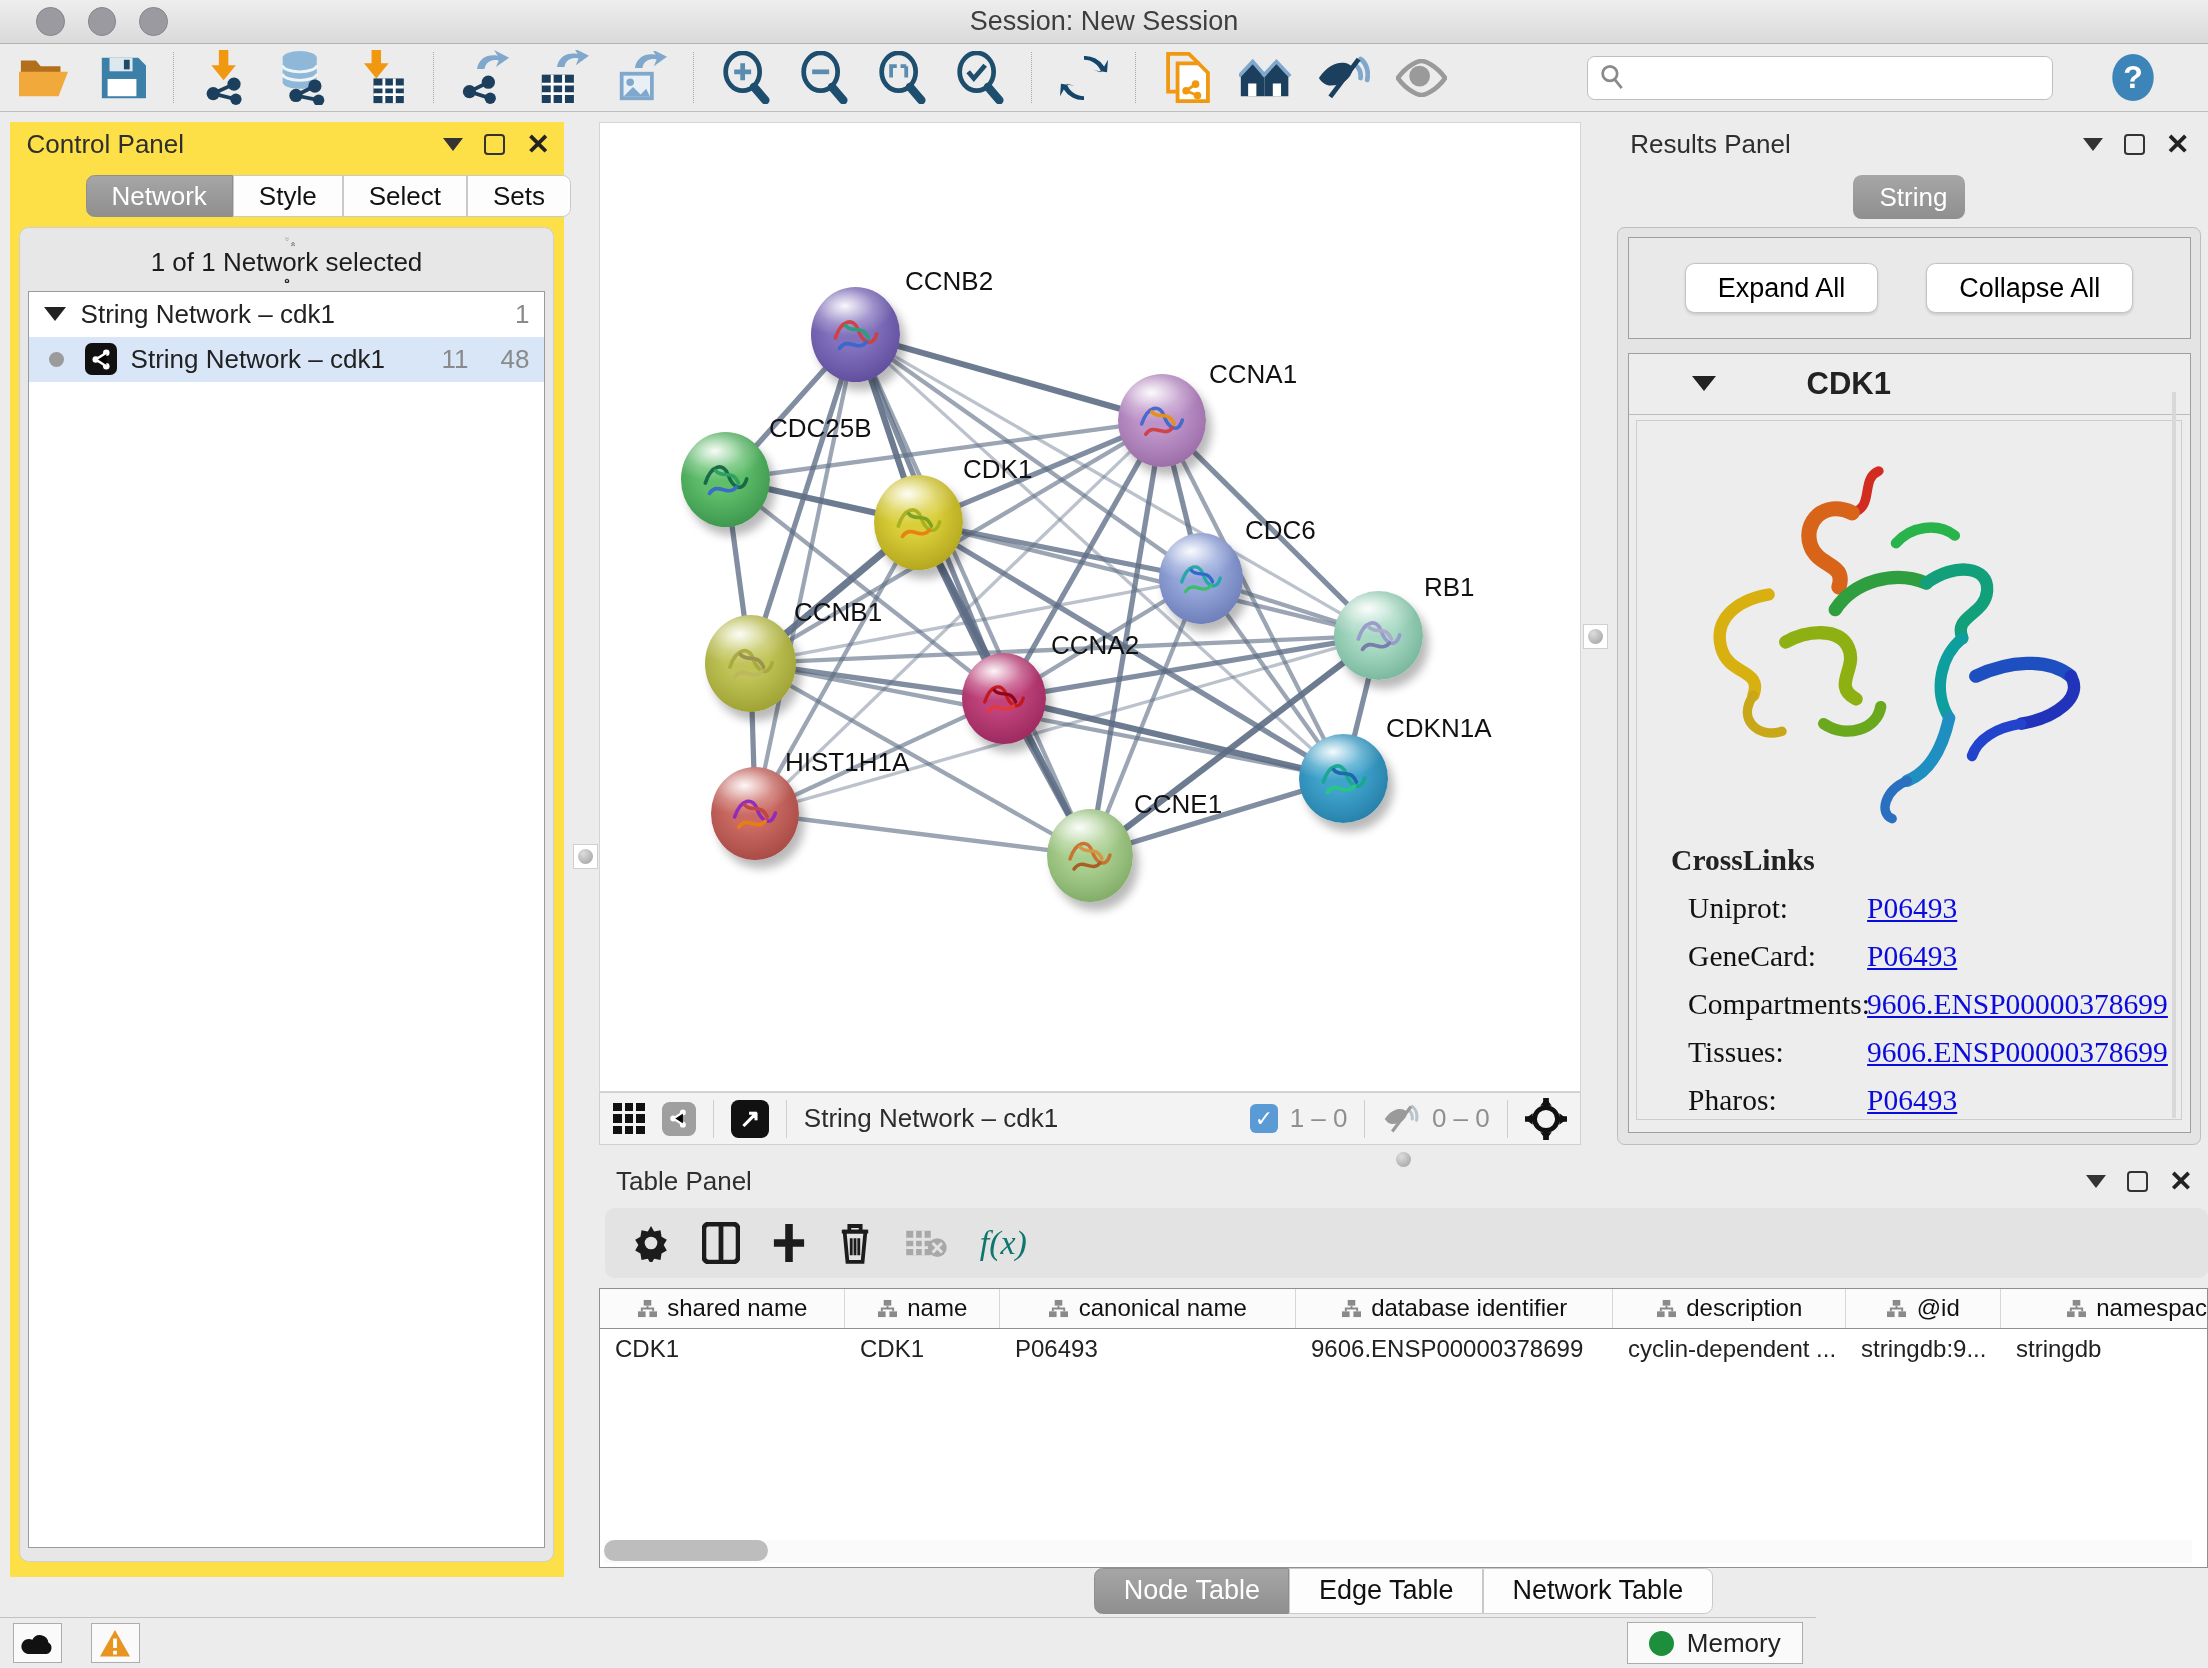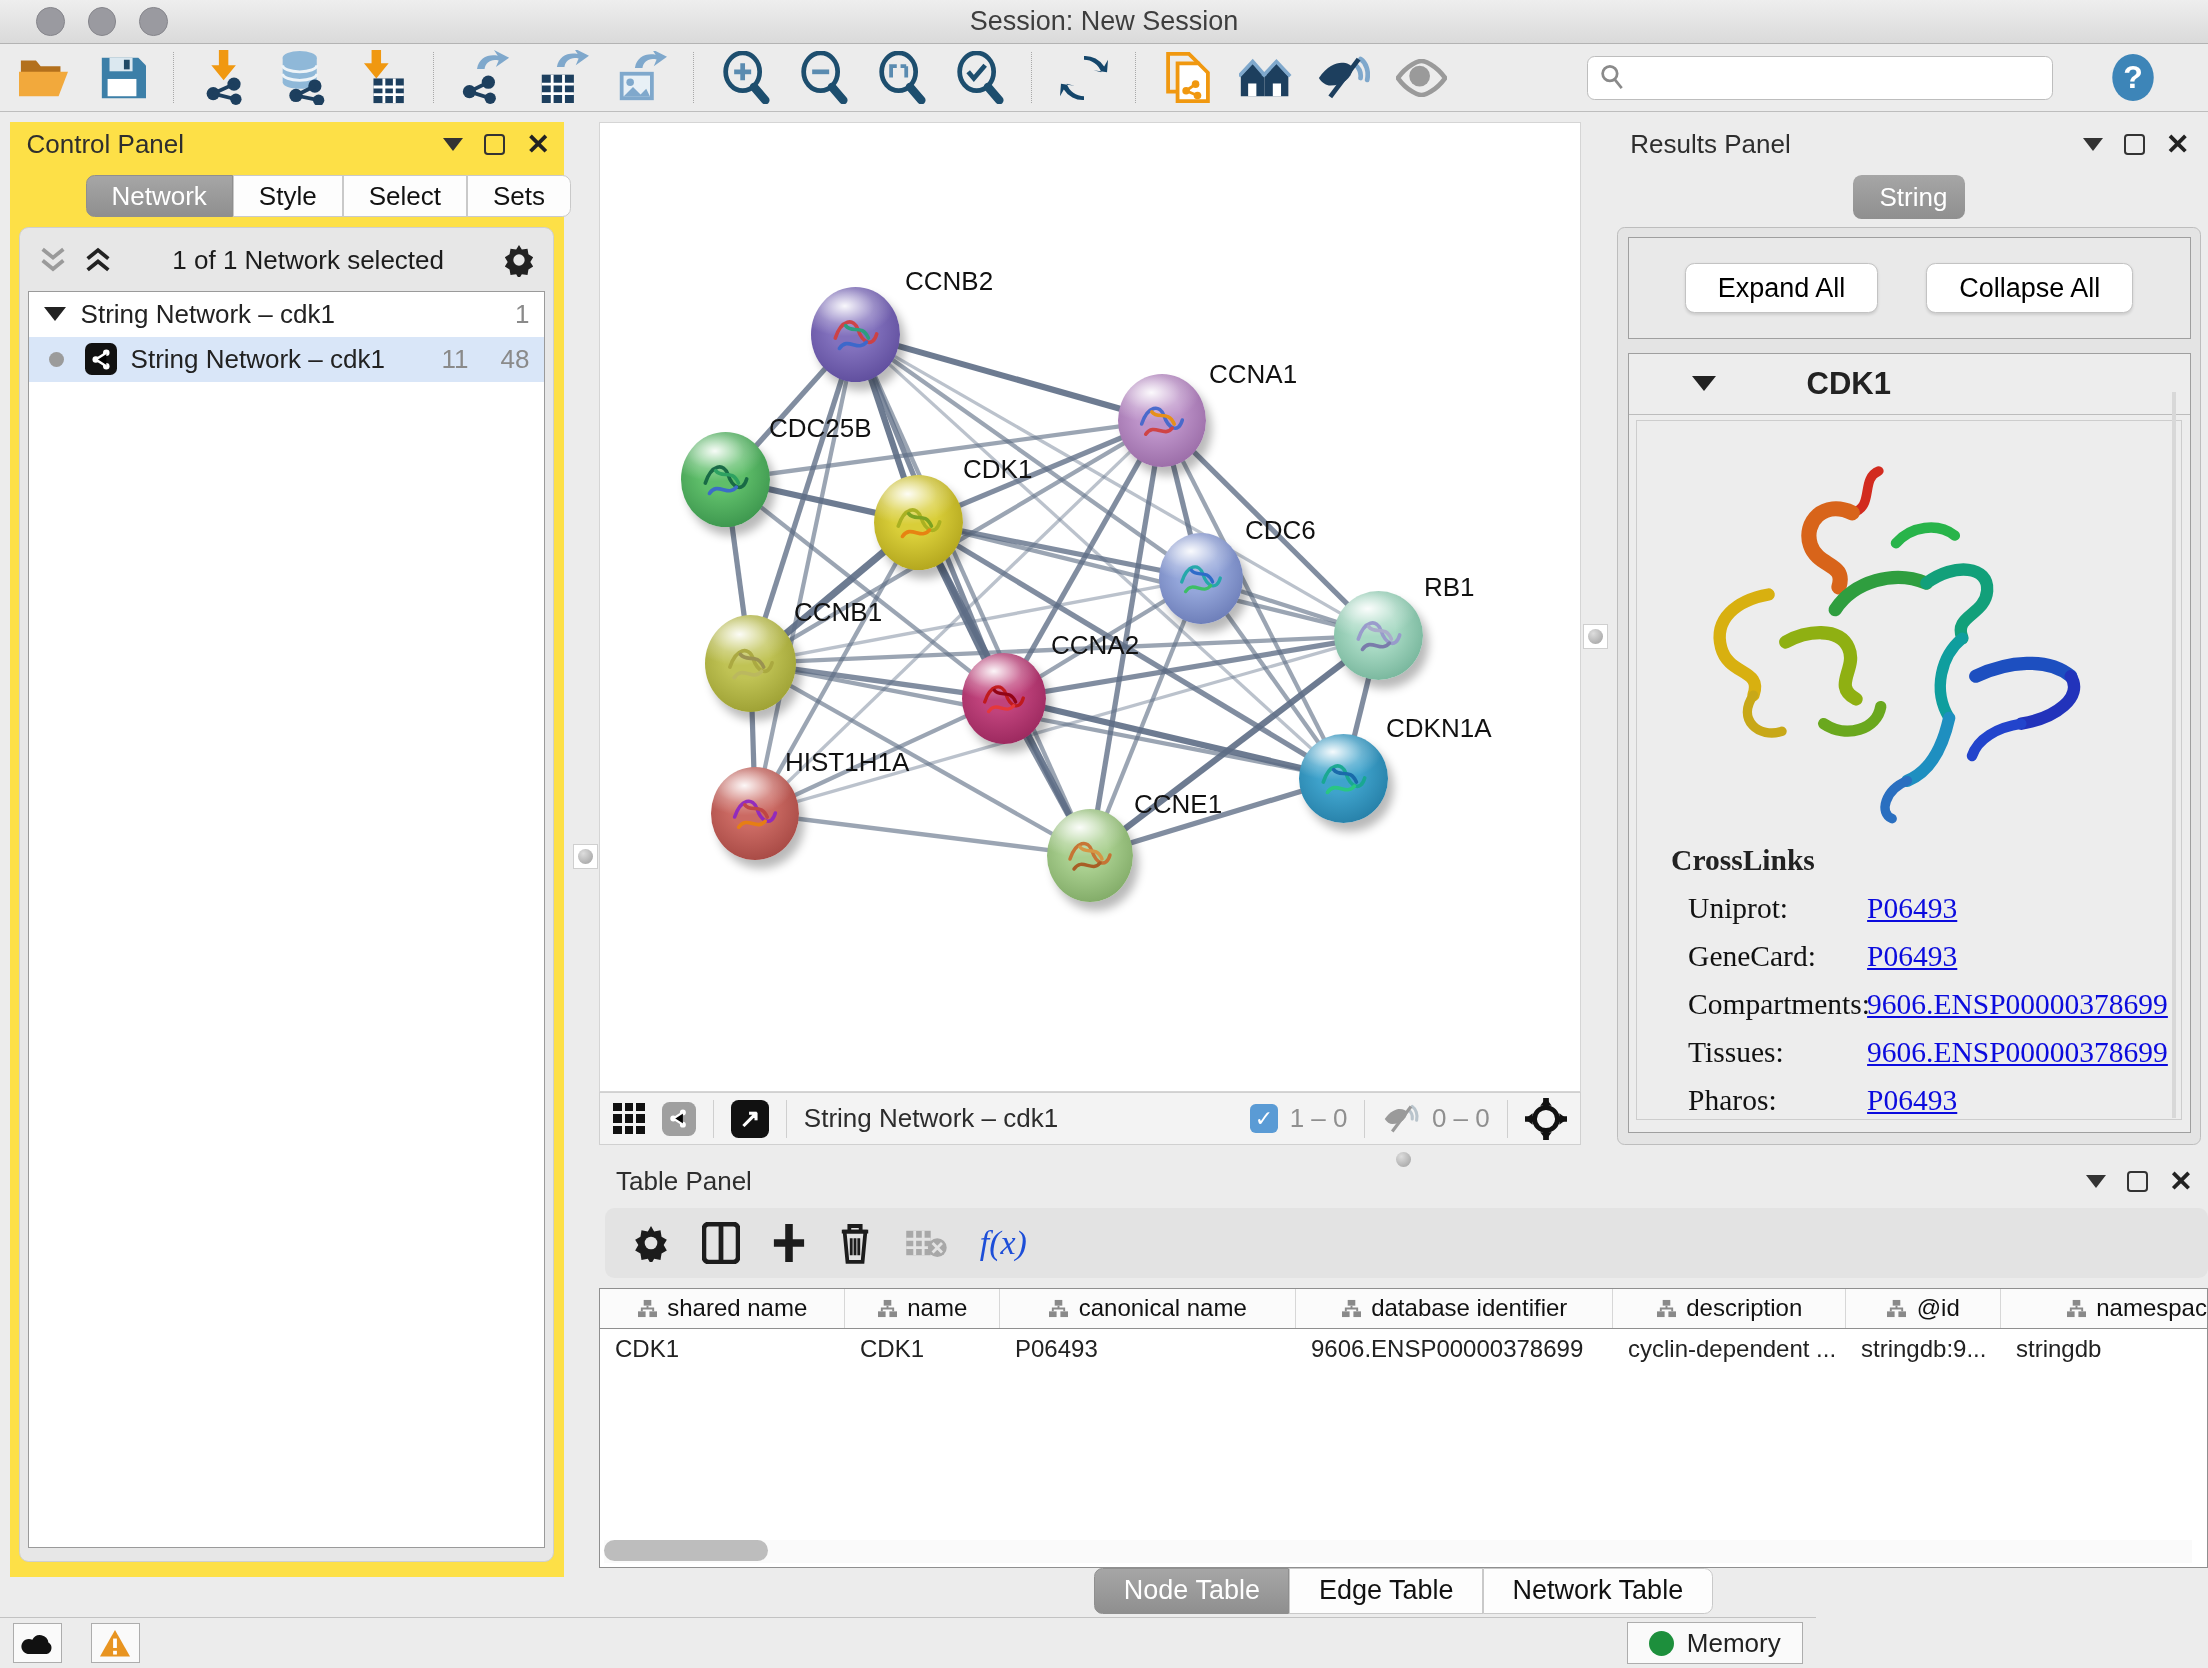--- a/index.html
+++ b/index.html
@@ -30,21 +30,21 @@
 
   
   .control-panel { position:absolute; left:9.5px; top:9.5px; width:554px; height:1455px; background:#fde047; }
   .cp-head { padding:7.6px 13.3px 1.9px 17px; }
   .tabs-row { display:flex; margin:13.3px 0 0 76px; }
   .tab { height:42px; padding:0 25px; display:flex; align-items:center; justify-content:center; font-size:26px; background:#fdfdfd; border:1px solid #c9c9c9; color:#111; cursor:pointer; }
   .tab:first-child { border-radius:8.6px 0 0 8.6px; }
   .tab:last-child { border-radius:0 8.6px 8.6px 0; }
   .tab.sel { background:linear-gradient(#a6a6a6,#8f8f8f); color:#fff; border-color:#8f8f8f; }
   .cp-inner { margin:9.5px 9.5px 0 9.5px; background:#e7e7e7; border:1px solid #cfcfcf; border-radius:9.5px; height:1335px; padding:9.5px 7.6px 7.6px 7.6px; }
-  .cp-status { display:flex; align-items:center; height:46px; padding:0 9.5px; }
+  .cp-status { display:flex; align-items:center; height:46px; padding:0 9.5px;flex-direction:column; }
   .cp-status .mid { flex:1; text-align:center; font-size:26px; color:#1c1c1c; }
   .tree-box { background:#fff; border:1px solid #9a9a9a; height:1257px; margin-top:7.6px; overflow:hidden; }
   .tree-row { display:flex; align-items:center; height:45px; font-size:26px; padding:0 15px; }
   .tree-row .count { margin-left:auto; color:#8a8a8a; display:flex; gap:32px; }
   .tree-row.child { background:#d9e6f8; }
   .tri-down { width:0; height:0; border-left:11.4px solid transparent; border-right:11.4px solid transparent; border-top:14.3px solid #222; margin-right:15px; }
   .dot-gray { width:15px; height:15px; border-radius:50%; background:#9b9b9b; margin:0 21px 0 5.7px; }
   .share-badge { width:32px; height:32px; background:#111; border-radius:6.7px; margin-right:13.3px; display:flex; align-items:center; justify-content:center; }
 
   
@@ -82,21 +82,21 @@
   .crosslinks { font-family:"Liberation Serif", serif; margin-top:9.5px; }
   .crosslinks h3 { font-size:29.5px; margin:5.7px 0 9.5px 0; }
   .cl-row { display:flex; font-size:29.5px; margin:15px 0 0 17px; }
   .cl-row .lbl { width:179px; color:#111; }
   .cl-row a { color:#0b0bde; text-decoration:underline; }
 
   
   .table-panel { position:absolute; left:599px; top:1050px; width:1609px; height:430px; }
   .tp-head { padding:3.8px 15px 0 17px; }
   .tp-toolbar { margin:11.4px 0 0 5.7px; background:#e3e3e3; border-radius:9.5px; height:70px; display:flex; align-items:center; gap:32px; padding:0 27px; }
-  .tp-toolbar .fx { font-family:"Liberation Serif", serif; font-style:italic; font-size:34px; color:#1d4ed8; }
+  .tp-toolbar .fx { font-family:"Liberation Serif", serif; font-style:italic; font-size:34px; color:#0f766e; }
   .tbl { margin-top:9.5px; background:#fff; border:1.9px solid #8f8f8f; height:280px; position:relative; overflow:hidden; }
   .tbl-head { display:flex; border-bottom:1.9px solid #8f8f8f; height:40px; background:#fbfbfb; }
   .tbl-col { display:flex; align-items:center; justify-content:center; gap:9.5px; font-size:24px; color:#111; border-right:1px solid #d7d7d7; flex:none; overflow:hidden; }
   .tbl-row { display:flex; height:40px; }
   .tbl-cell { font-size:24px; padding-left:15px; display:flex; align-items:center; flex:none; overflow:hidden; white-space:nowrap; }
   .hscroll { position:absolute; left:3.8px; bottom:3.8px; height:23px; width:1588px; background:#fafafa; }
   .hscroll i { display:block; width:164px; height:21px; border-radius:10.5px; background:#bdbdbd; }
   .tp-tabs { display:flex; justify-content:center; }
   .tp-tabs .tab { font-size:27px; height:46px; padding:0 28.5px; }
 

